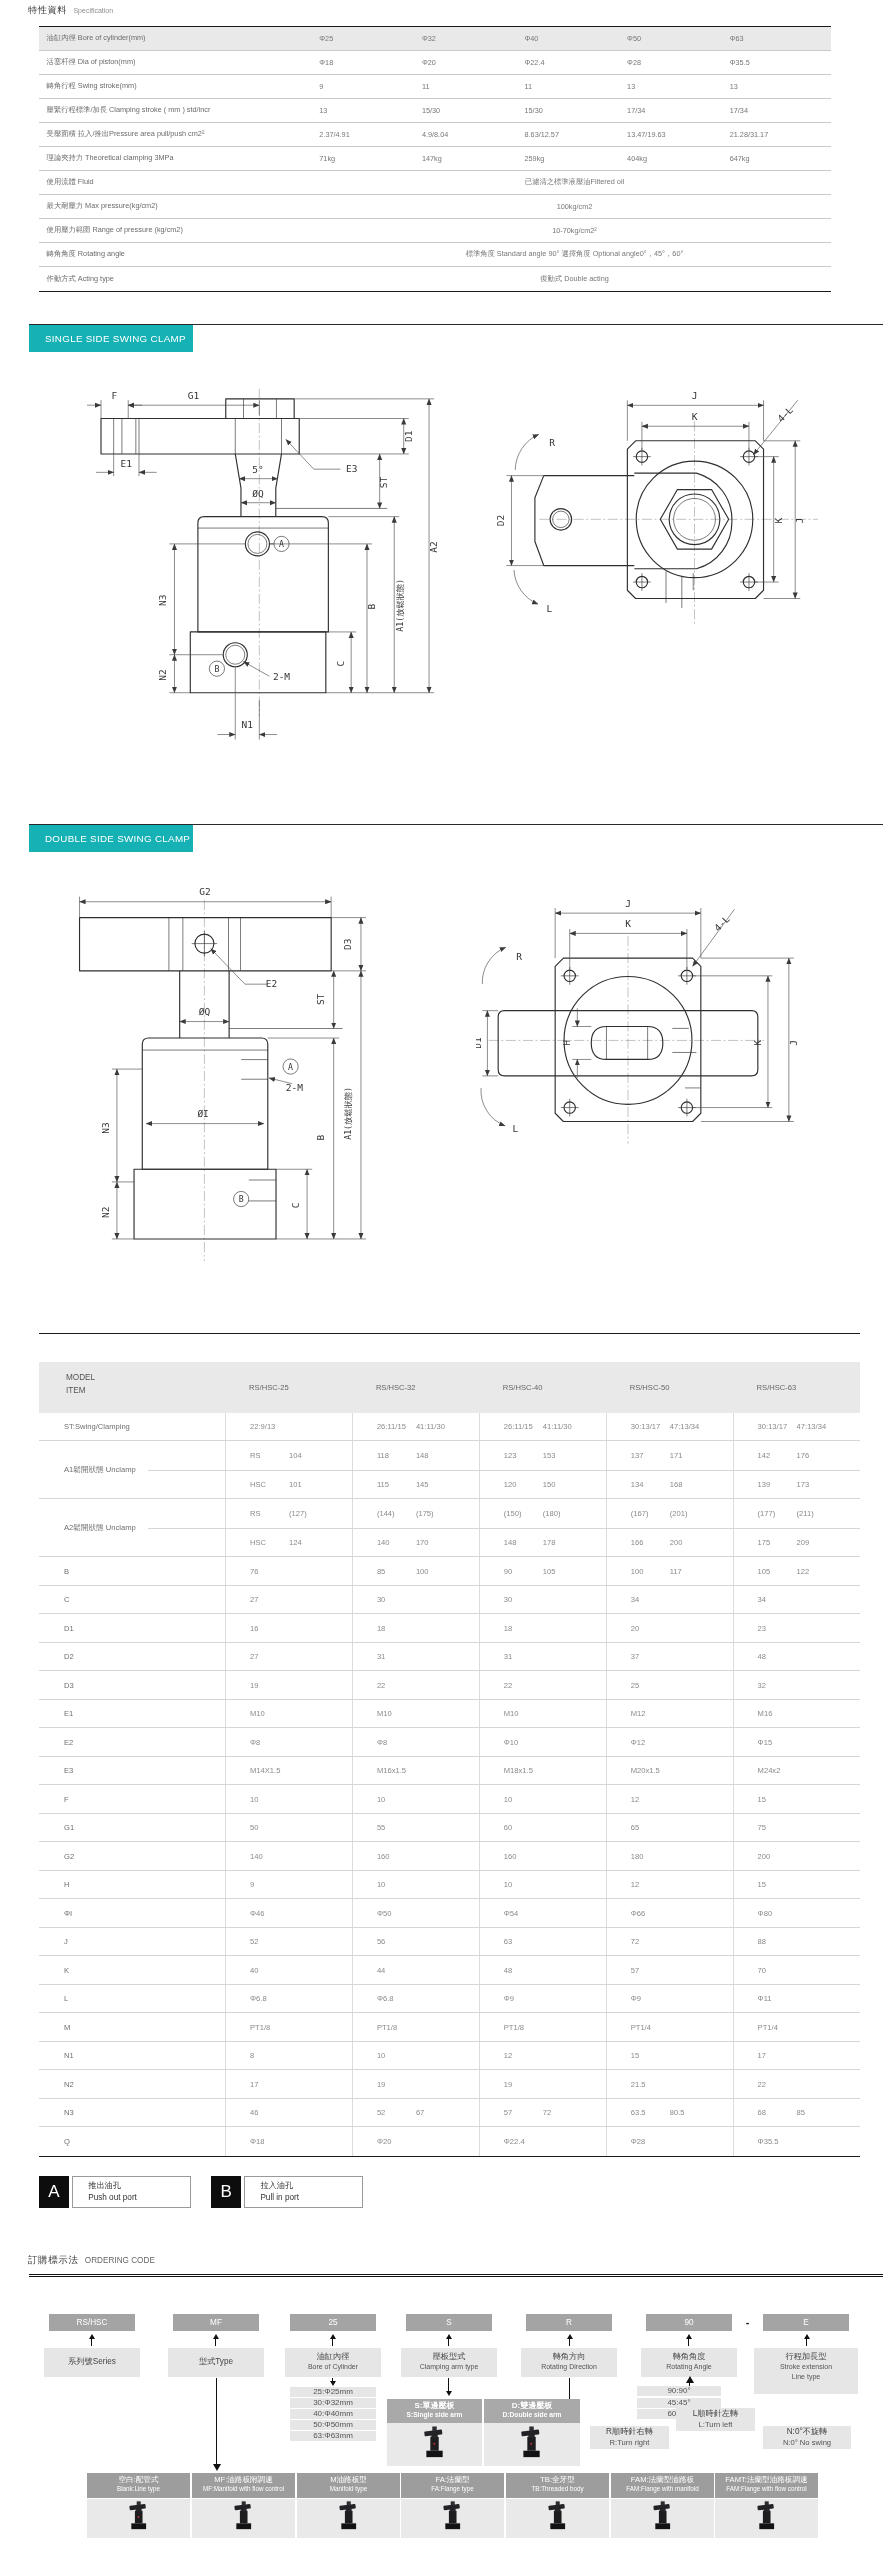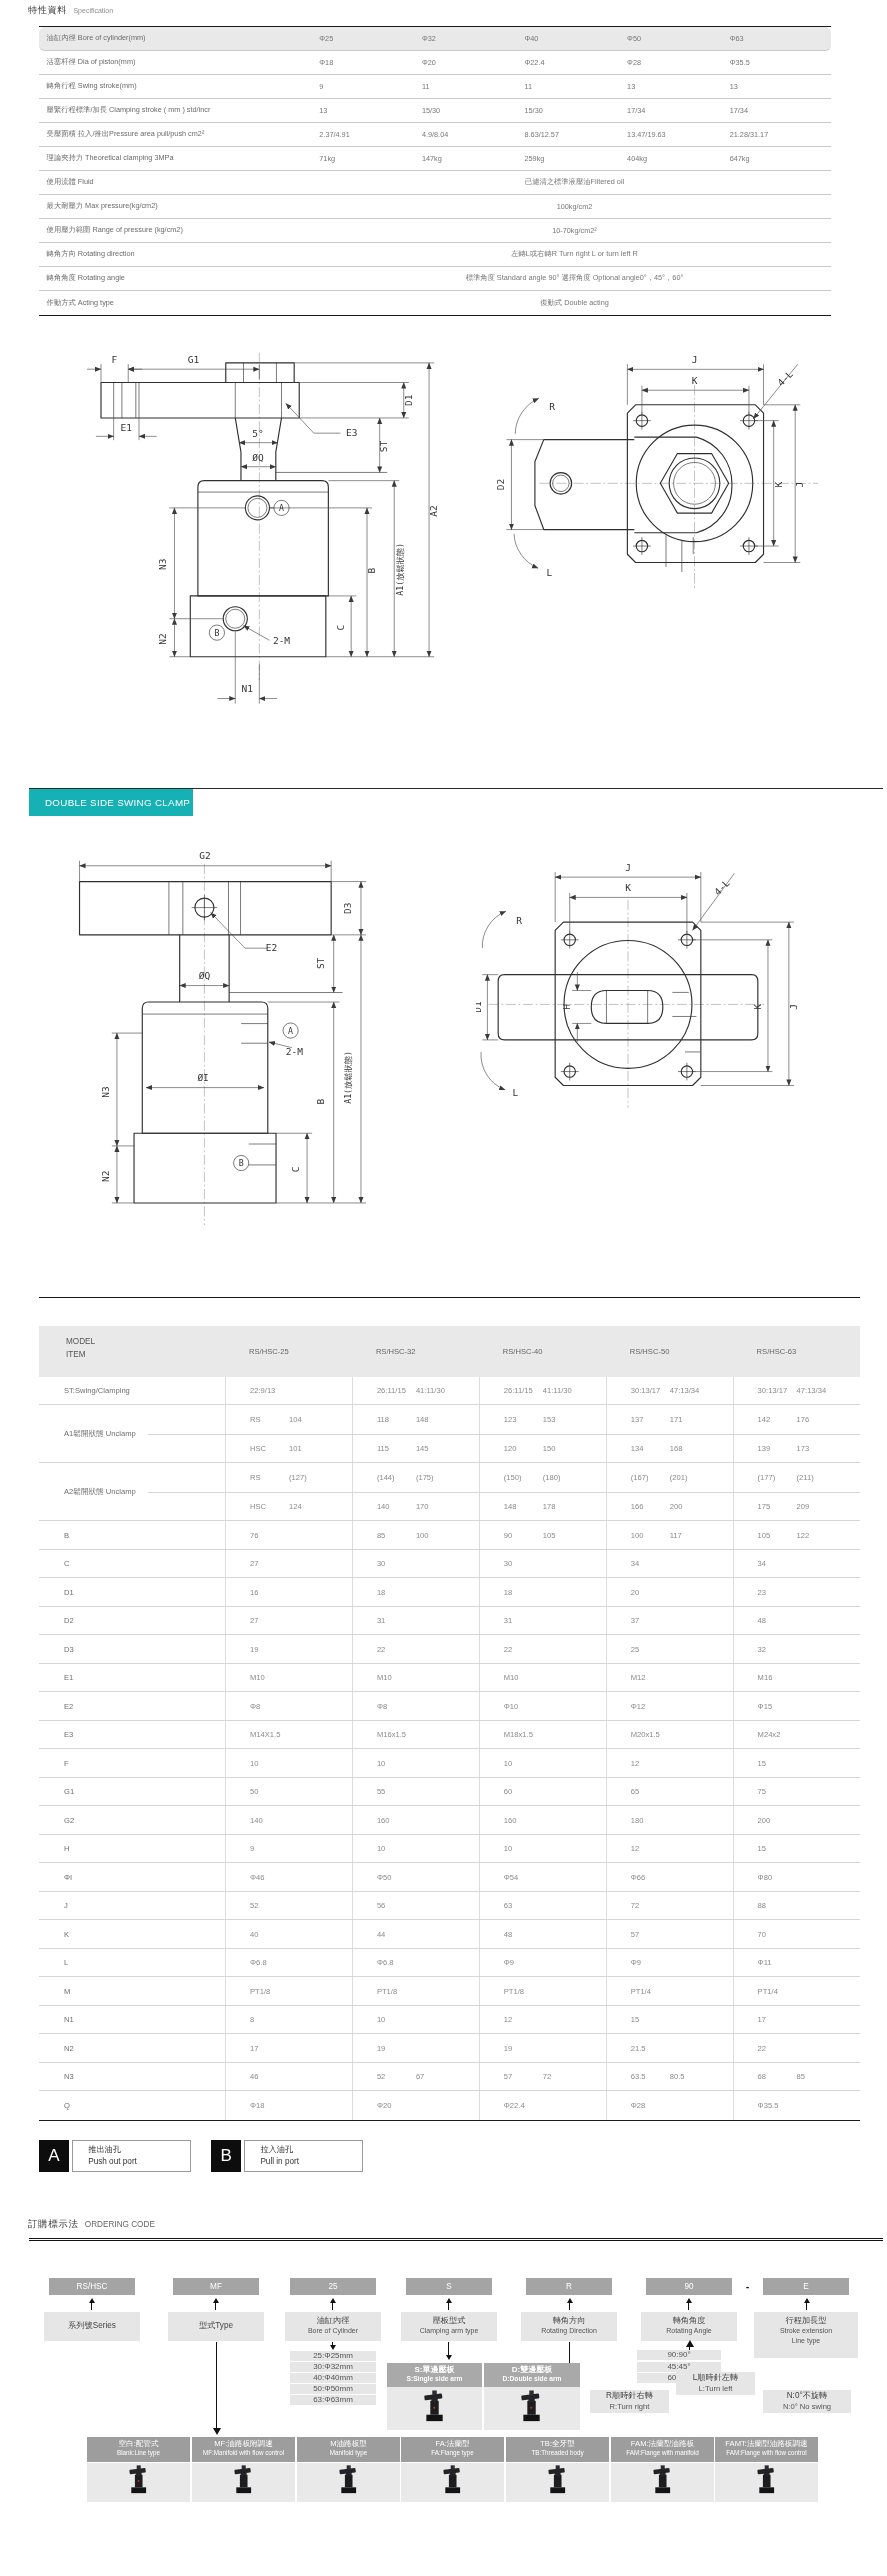--- a/index.html
+++ b/index.html
@@ -14,21 +14,21 @@
   .dim-head-line { margin:15px 38px 0 39px; display:flex; align-items:baseline; }
   .dim-head-line .zh { font-size:9.5px; color:#3a3a3a; letter-spacing:0.6px; }
   .dim-head-line .en { font-size:8.2px; color:#666; margin-left:7.6px; letter-spacing:0.3px; }
   .dim-head-line .unit { margin-left:auto; font-size:8.2px; color:#3c3c3c; }
 
   
   .spec-table { margin:5.7px 57px 0 39px; border-top:1.9px solid #1a1a1a; border-bottom:1.3px solid #1a1a1a; }
   .spec-row { display:grid; grid-template-columns:279px repeat(5,1fr); height:24px; align-items:center;
               border-bottom:0.6px solid #c9c9c9; font-size:7.3px; color:#787878; }
   .spec-row:last-child { border-bottom:none; }
-  .spec-row.shaded { background:#e9e9e9;border-radius:6px; }
+  .spec-row.shaded { background:#e9e9e9; }
   .spec-label { padding-left:7.6px; color:#6b6b6b; font-size:7.3px; }
   .spec-cell { padding-left:1.3px; }
   .spec-span { grid-column:2 / -1; text-align:center; }
 
   
   .banner-row { margin:0 5px 0 28.5px; border-top:1.3px solid #2a2a2a; }
   .banner-row.first { margin-top:32px; }
   .banner { width:164px; height:27px; background:#16b1b5; color:#fff; font-size:9.8px;
             letter-spacing:0.3px; line-height:27px; padding-left:16.5px; }
 
@@ -166,33 +166,32 @@
       </div>
       <div class="spec-row">
         <div class="spec-label">最大耐壓力  Max pressure(kg/cm2)</div>
         <div class="spec-span">100kg/cm2</div>
       </div>
       <div class="spec-row">
         <div class="spec-label">使用壓力範圍 Range of pressure (kg/cm2)</div>
         <div class="spec-span">10-70kg/cm2²</div>
       </div>
       <div class="spec-row">
-        <div class="spec-label">轉角方向  Rotating direction</div>
-        <div class="spec-span">左轉L或右轉R Turn right L or turn left R</div>
-      </div>
-      <div class="spec-row">
         <div class="spec-label">轉角角度  Rotating angle</div>
         <div class="spec-span">標準角度 Standard angle 90° 選擇角度 Optional angle0°，45°，60°</div>
       </div>
       <div class="spec-row">
         <div class="spec-label">作動方式  Acting type</div>
         <div class="spec-span">復動式 Double acting</div>
       </div>
     </div>
 
+  <div class="banner-row first">
+    <div class="banner">SINGLE SIDE SWING CLAMP</div>
+  </div>
 
   <div class="draw-zone z1">
 
     <svg width="0" height="0" style="position:absolute">
       <defs>
         <marker id="arw" viewBox="0 0 10 10" refX="9.5" refY="5" markerWidth="10" markerHeight="10" orient="auto-start-reverse">
           <path d="M0,1 L10,5 L0,9 z" fill="#3a3a3a"></path>
         </marker>
       </defs>
     </svg>

